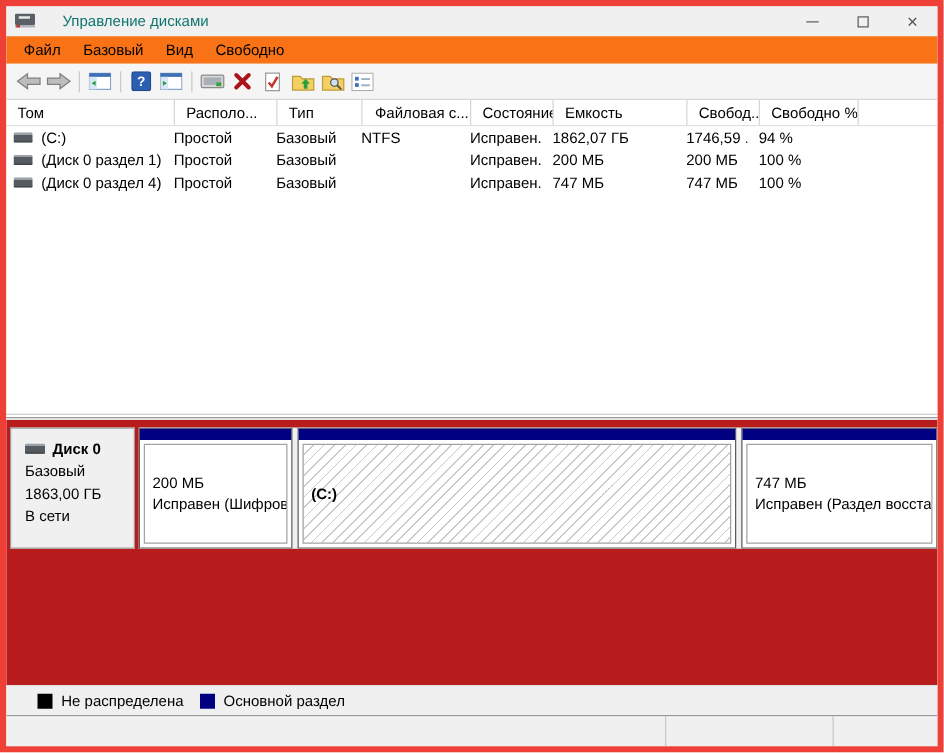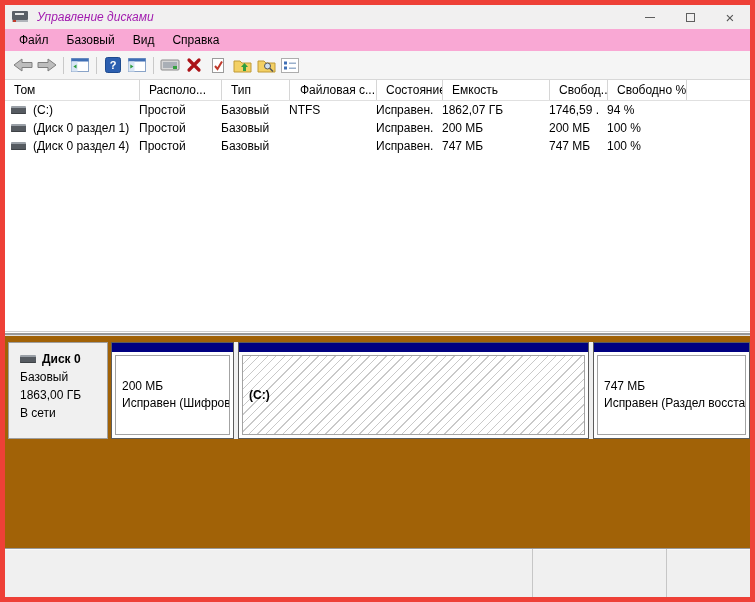--- a/index.html
+++ b/index.html
@@ -2,29 +2,29 @@
 <html><head>
 <meta charset="utf-8">
 <style>
   * { margin:0; padding:0; box-sizing:border-box; }
   html,body { background:#fff; }
   body { font-family:"Liberation Sans","DejaVu Sans",sans-serif; font-size:12px; color:#000; }
   .frame { width:755px; height:602px; border:5px solid #ee4037; background:#f0f0f0; display:flex; flex-direction:column; overflow:hidden; }
 
   
   .titlebar { height:24px; background:#f1f0f0; display:flex; align-items:center; padding-left:7px; flex:0 0 auto; }
-  .title-text { margin-left:9px; color:#a21caf;font-style:italic; }
+  .title-text { margin-left:22px; color:#0f766e; }
   .win-controls { margin-left:auto; display:flex; height:100%; }
   .wc { width:40px; display:flex; align-items:center; justify-content:center; color:#5f5f5f; cursor:default; }
   .wc-min-glyph { width:10px; height:1px; background:#5f5f5f; }
   .wc-max-glyph { width:9px; height:9px; border:1px solid #5f5f5f; }
   .wc-close-glyph { font-size:15px; line-height:1; color:#555; }
 
   
-  .menubar { height:22px; background:#f9a8d4; display:flex; align-items:center; padding-left:5px; flex:0 0 auto; }
+  .menubar { height:22px; background:#f97316; display:flex; align-items:center; padding-left:5px; flex:0 0 auto; }
   .menu-item { padding:2px 9px; }
 
   
   .toolbar { height:29px; background:#f5f5f5; border-bottom:1px solid #d8d8d8; display:flex; align-items:center; padding-left:6px; flex:0 0 auto; }
   .tbtn { width:24px; height:22px; display:flex; align-items:center; justify-content:center; }
   .tsep { width:1px; height:17px; background:#c9c9c9; margin:0 4px; }
 
   
   .table-header { height:21px; background:#fff; border-bottom:1px solid #e0e0e0; display:flex; flex:0 0 auto; }
   .hcell { border-right:1px solid #d6d6d6; padding-left:9px; line-height:20px; overflow:hidden; white-space:nowrap; }
@@ -34,21 +34,21 @@
   .tcell { padding-left:9px; overflow:hidden; white-space:nowrap; display:flex; align-items:center; }
   .tcell.hfill { flex:1; }
   .drive-ico { width:15px; height:8px; margin:0 7px 0 -3px; border-radius:1px; flex:0 0 auto;
     background:linear-gradient(#9aa0a7 0 2px,#565b61 2px 100%); box-shadow:inset 0 -1px 0 #3d4145; }
 
   
   .splitter { height:5px; flex:0 0 auto;
     background:linear-gradient(#cfcfcf 0 20%, #ffffff 20% 45%, #9a9a9a 45% 75%, #e2e2e2 75% 100%); }
 
   
-  .graphical-pane { height:212px; background:#a16207; padding:6px 0 0 3px; flex:0 0 auto; overflow:hidden; }
+  .graphical-pane { height:212px; background:#b91c1c; padding:6px 0 0 3px; flex:0 0 auto; overflow:hidden; }
   .disk-row { display:flex; height:97px; }
   .disk-info { width:100px; flex:0 0 auto; height:97px; background:#f0f0f0; border:1px solid #9e9e9e;
     padding:7px 0 0 11px; margin-right:3px; overflow:hidden; }
   .di-line { line-height:18px; white-space:nowrap; }
   .di-title { font-weight:bold; display:flex; align-items:center; }
   .disk-ico { width:16px; height:8px; margin-right:6px; border-radius:1px; display:inline-block;
     background:linear-gradient(#9aa0a7 0 2px,#565b61 2px 100%); box-shadow:inset 0 -1px 0 #3d4145; }
   .partition-strip { flex:1; display:flex; gap:4px; overflow:hidden; background:#f0f0f0; }
   .part { height:97px; flex:0 0 auto; border:1px solid #5c5c5c; background:#fff; display:flex; flex-direction:column; }
   .part-bar { height:9px; flex:0 0 auto; }
@@ -97,21 +97,21 @@
       <span class="wc">
           <span class="wc-close-glyph">×</span>
         </span>
     </div>
   </div>
 
   <div class="menubar">
       <span class="menu-item">Файл</span>
       <span class="menu-item">Базовый</span>
       <span class="menu-item">Вид</span>
-      <span class="menu-item">Справка</span>
+      <span class="menu-item">Свободно</span>
     </div>
 
   <div class="toolbar">
     <span class="tbtn">
       <svg width="20" height="14" viewBox="0 0 20 14">
           <path d="M9 1 1 7l8 6V9.5h10v-5H9z" fill="#bdbdbd" stroke="#7f7f7f"></path>
         </svg>
     </span>
     <span class="tbtn">
       <svg width="20" height="14" viewBox="0 0 20 14">
@@ -272,20 +272,30 @@
             <div class="part-bar" style="background: rgb(0, 0, 128);"></div>
             <div class="part-body">
               <div class="part-line">747 МБ</div>
               <div class="part-line">Исправен (Раздел восстано</div>
             </div>
           </div>
         </div>
     </div>
   </div>
 
+  <div class="legend-bar">
+      <div class="legend-item">
+        <span class="legend-swatch" style="background: rgb(0, 0, 0);"></span>
+        <span>Не распределена</span>
+      </div>
+      <div class="legend-item">
+        <span class="legend-swatch" style="background: rgb(0, 0, 128);"></span>
+        <span>Основной раздел</span>
+      </div>
+    </div>
 
   <div class="status-bar">
     <div class="ss ss1"></div>
     <div class="ss ss2"></div>
     <div class="ss ss3"></div>
   </div>
 
 </div>
 
 </body></html>

